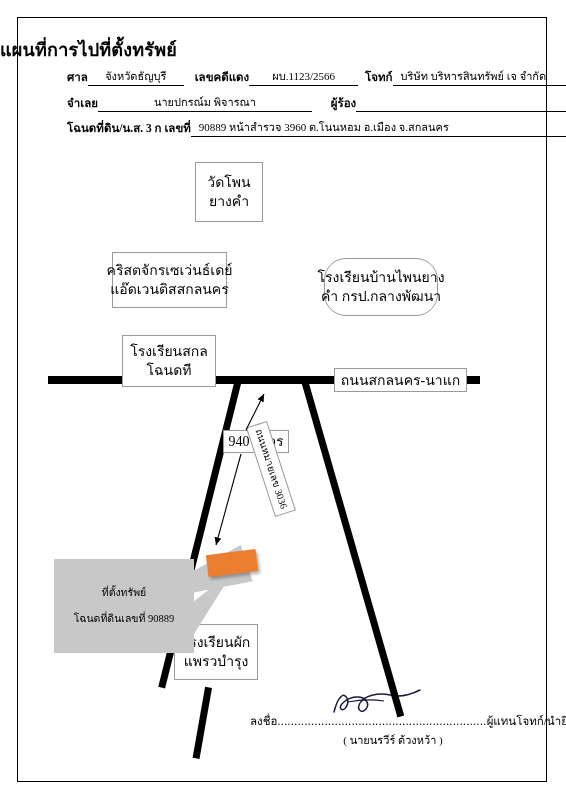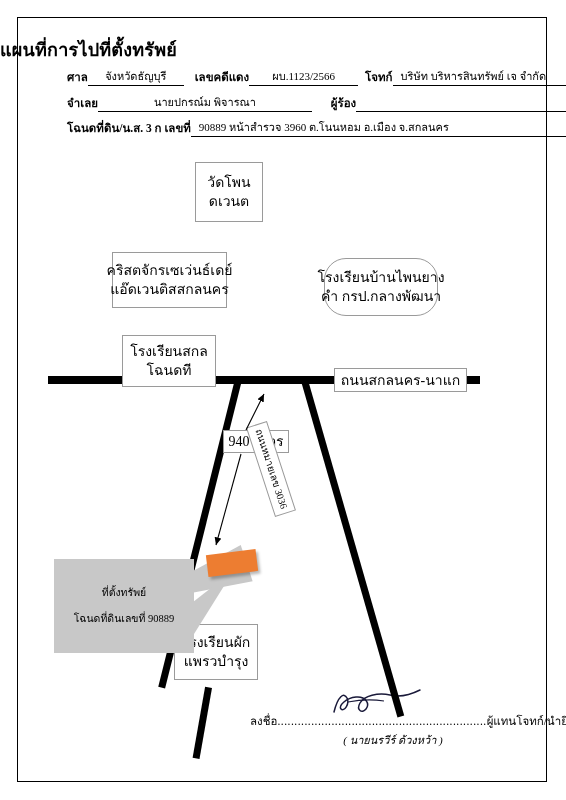--- a/index.html
+++ b/index.html
@@ -212,21 +212,20 @@
   }
   #signer-name {
     position: absolute;
     left: 28px;
     top: 31px;
     width: 230px;
     text-align: center;
     font-size: 11px;
     color: #000;
     white-space: nowrap;
-    font-style: italic;
   }
 </style>
 </head>
 <body>
 
 <div id="page">
 
   <div id="page-border"></div>
 
   <div id="doc-title">แผนที่การไปที่ตั้งทรัพย์</div>
@@ -250,21 +249,21 @@
 
     <div class="road road-h"></div>
 
     <div class="road road-diag" style="left:224px; top:240px; width:318px; height:7px; transform: rotate(104deg);"></div>
     <div class="road road-diag" style="left:194px; top:548px; width:72px; height:7px; transform: rotate(100deg);"></div>
 
     <div class="road road-diag" style="left:290px; top:240px; width:349px; height:7px; transform: rotate(74deg);"></div>
 
     <div class="map-box" style="left:177px; top:22px; width:68px; height:60px;">
       <span>วัดโพน</span>
-      <span>ดเวนต</span>
+      <span>ยางคำ</span>
     </div>
 
     <div class="map-box" style="left:94px; top:112px; width:115px; height:56px;">
       <span>คริสตจักรเซเว่นธ์เดย์</span>
       <span>แอ๊ดเวนติสสกลนคร</span>
     </div>
 
     <div class="map-box" style="left:316px; top:228px; width:133px; height:24px; z-index:7;">
       <span>ถนนสกลนคร-นาแก</span>
     </div>

